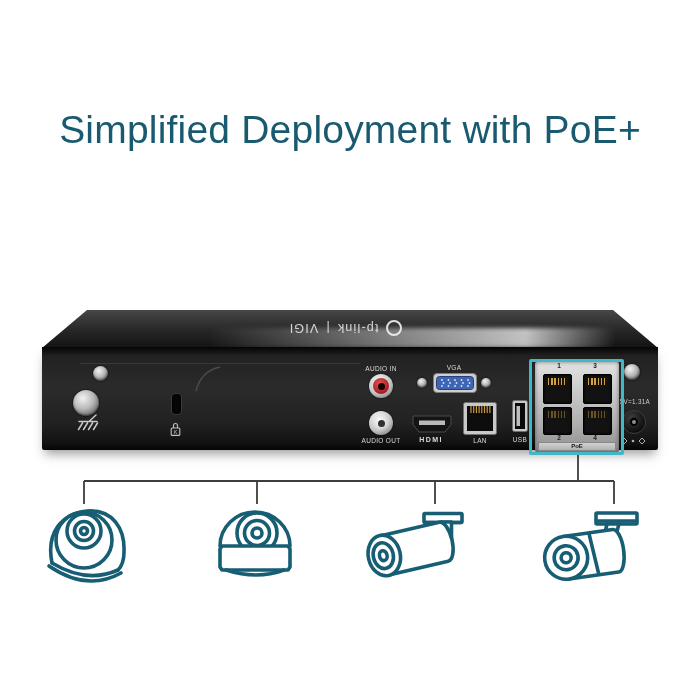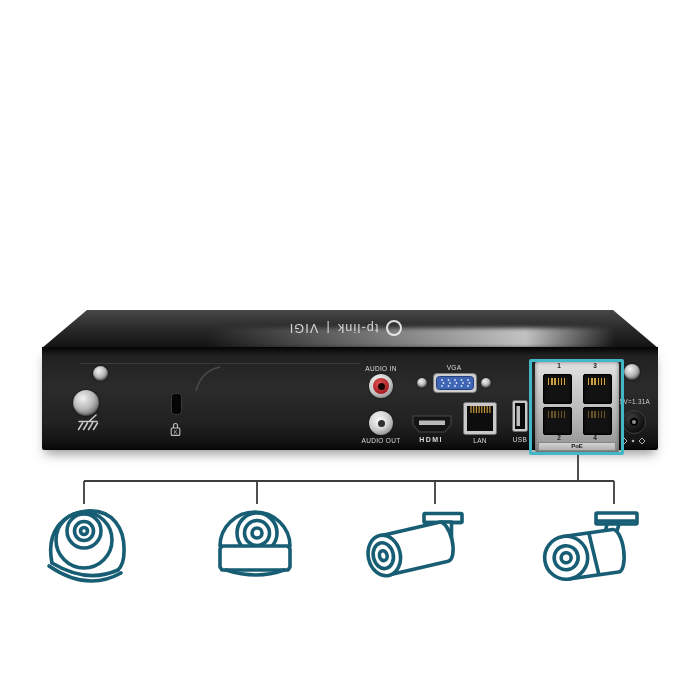--- a/index.html
+++ b/index.html
@@ -80,20 +80,21 @@
   
   .connectors{position:absolute;left:40px;top:452px;width:620px;height:56px;}
   .cameras{position:absolute;left:40px;top:500px;width:620px;height:100px;}
   .cam{fill:none;stroke:#175d73;stroke-width:3.6;stroke-linejoin:round;stroke-linecap:round;}
 </style>
 </head>
 <body>
 
 <div class="stage">
 
+  <div class="title">Simplified Deployment with PoE+</div>
 
   <div class="device">
 
     <div class="top-face">
       <div class="top-sheen"></div>
     </div>
     <div class="brand">
       <span class="brand-icon"></span>
       <span>tp-link</span>
       <span>|</span>

